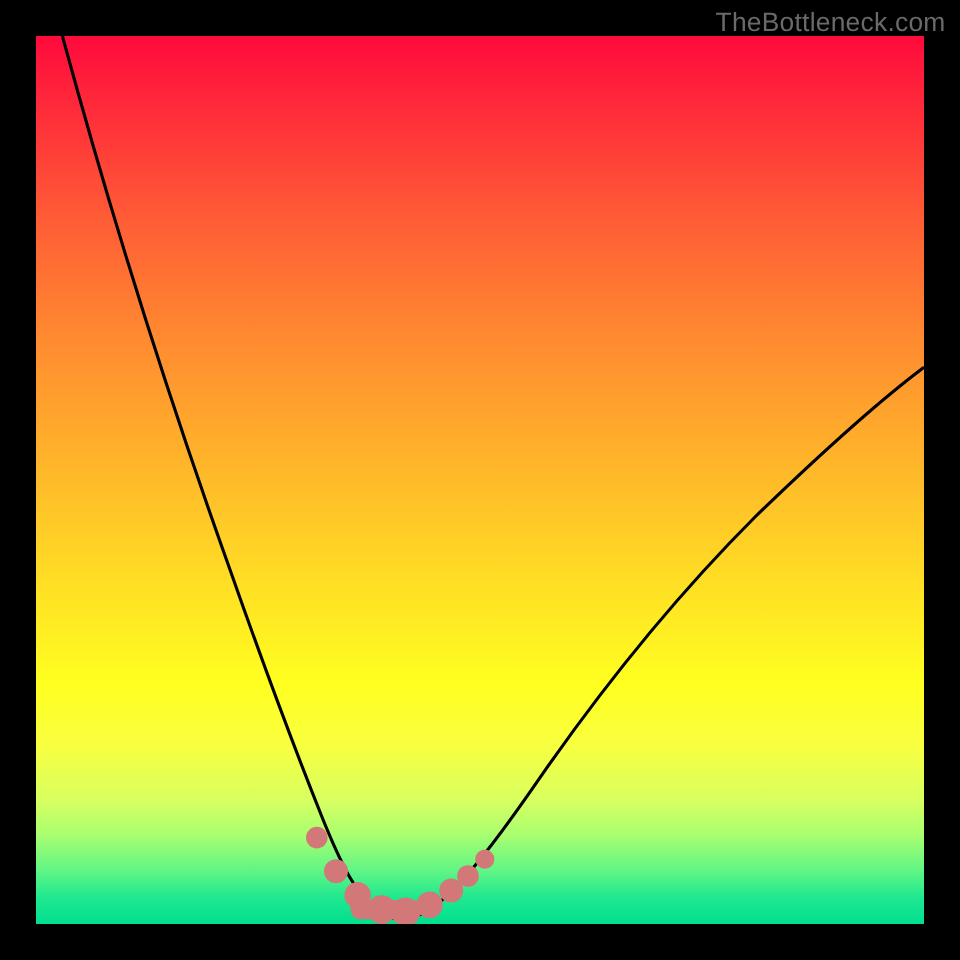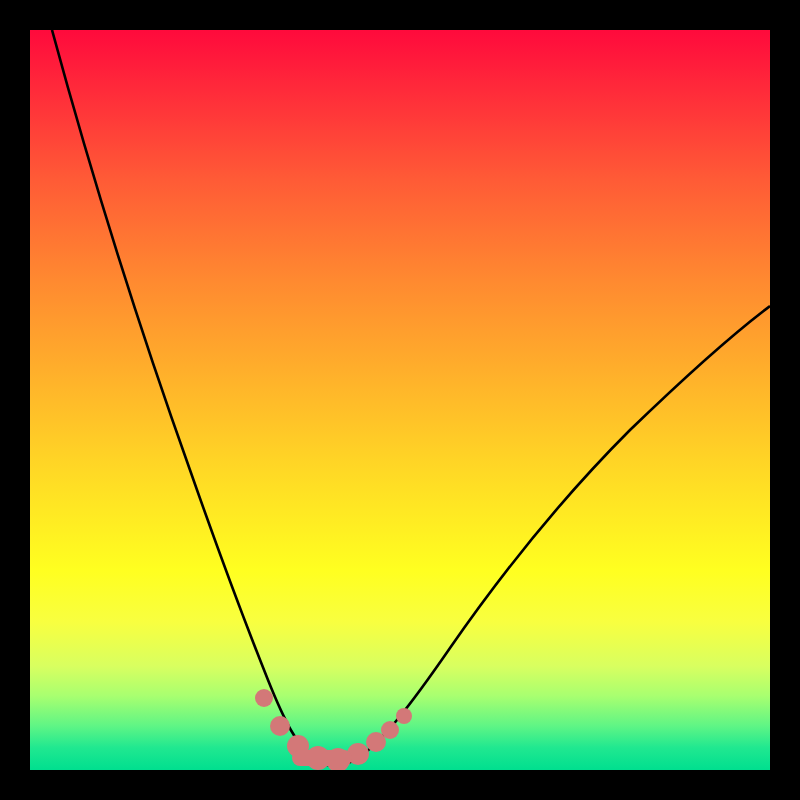--- a/index.html
+++ b/index.html
@@ -54,20 +54,21 @@
     left: 0;
     top: 0;
     width: 740px;
     height: 740px;
   }
 </style>
 </head>
 <body>
 
 <div class="frame">
+  <div class="watermark">TheBottleneck.com</div>
 
   <div class="plot">
     <svg class="curve" viewBox="0 0 740 740" preserveAspectRatio="none">
       <path fill="none" stroke="#000" stroke-width="2.6" d="M 22 0
                C 60 140, 110 300, 160 440
                C 195 540, 218 600, 238 650
                C 254 690, 268 718, 285 730
                C 298 738, 312 738, 328 728
                C 352 712, 380 676, 420 618
                C 470 546, 530 470, 600 400

